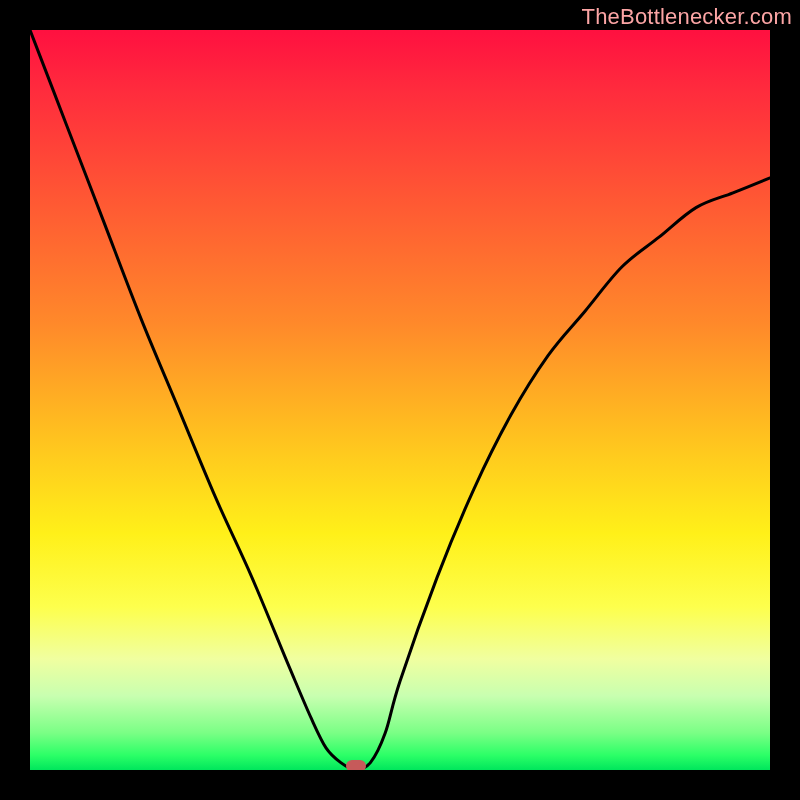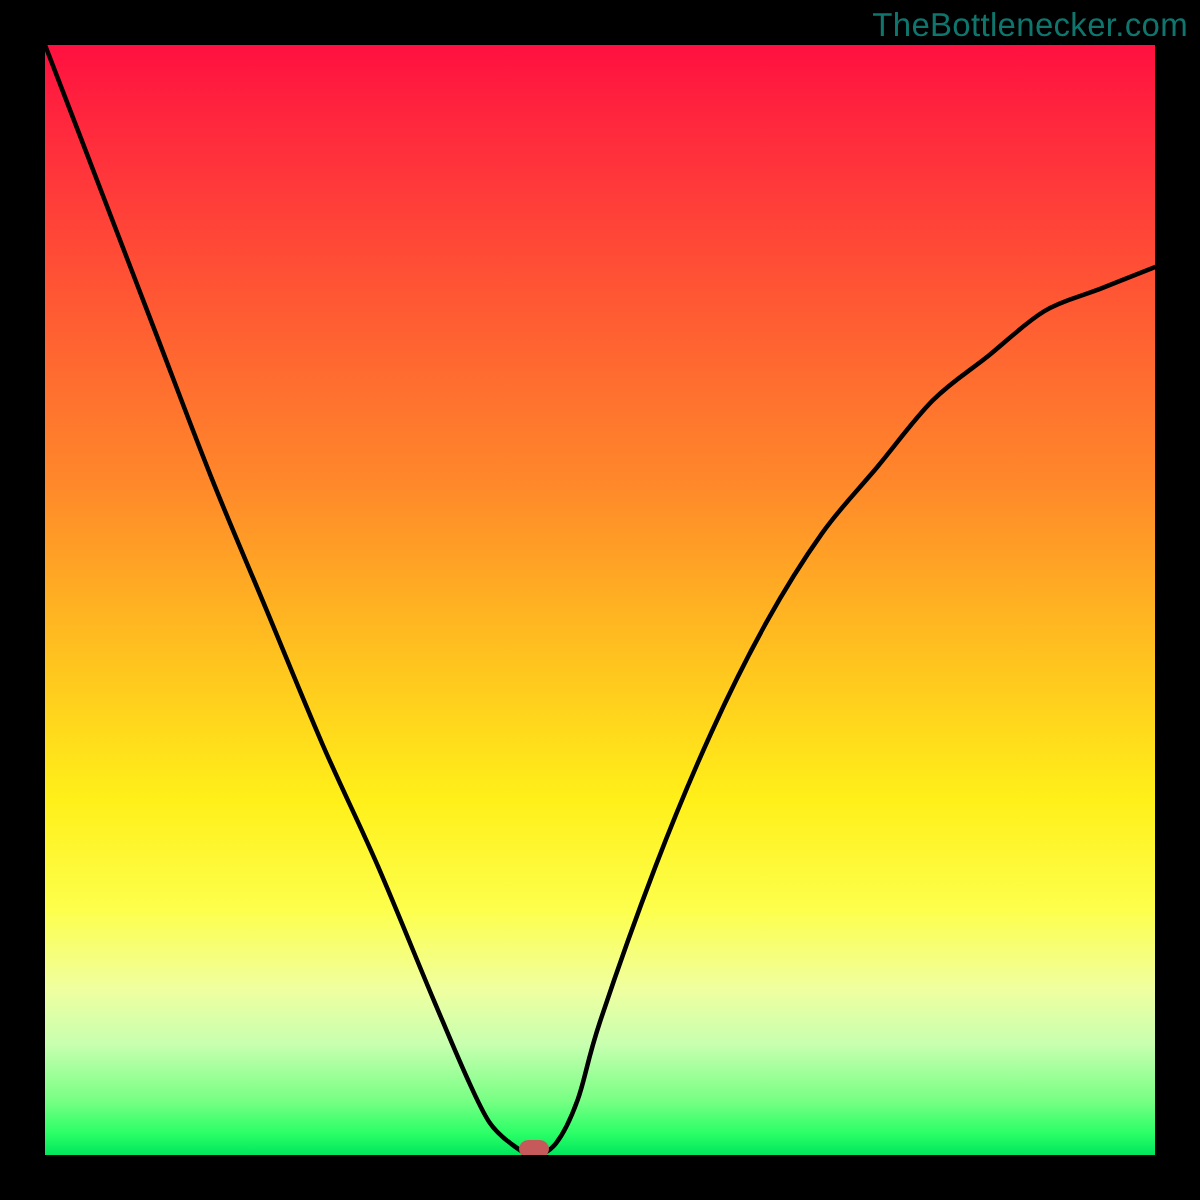--- a/index.html
+++ b/index.html
@@ -14,21 +14,21 @@
   .frame {
     position: relative;
     width: 800px;
     height: 800px;
     background: #000;
   }
   .watermark {
     position: absolute;
     top: 4px;
     right: 8px;
-    color: #0f766e;
+    color: #fca5a5;
     font-size: 22px;
     font-weight: 400;
     letter-spacing: 0.2px;
     z-index: 5;
   }
   .plot {
     position: absolute;
     left: 30px;
     top: 30px;
     width: 740px;

